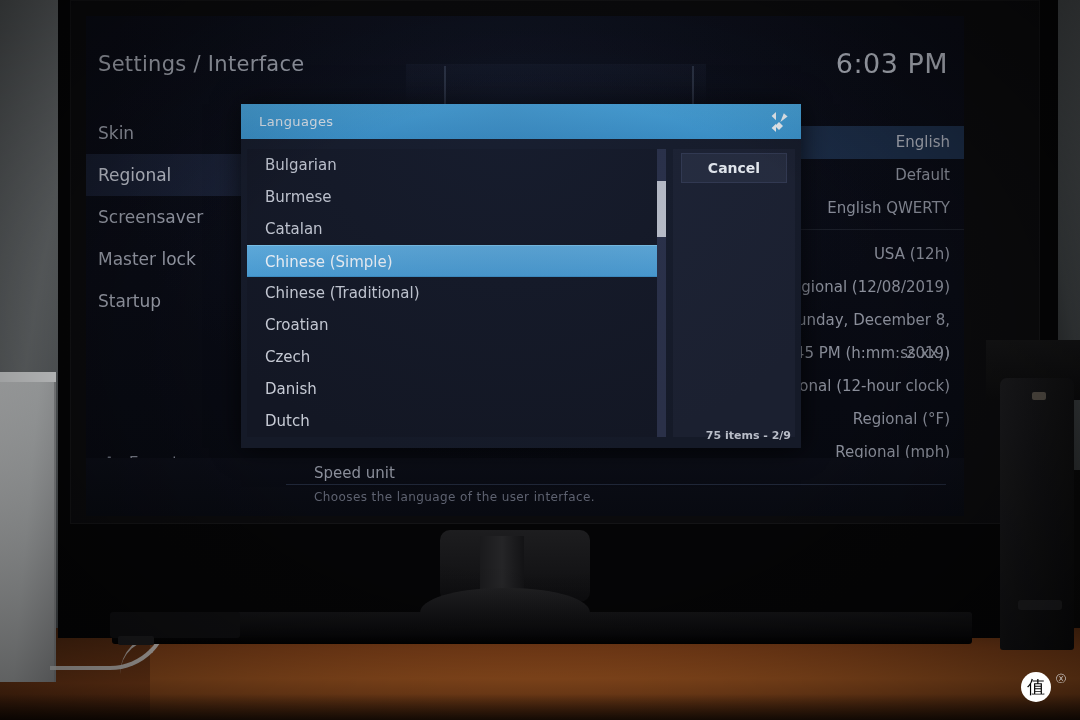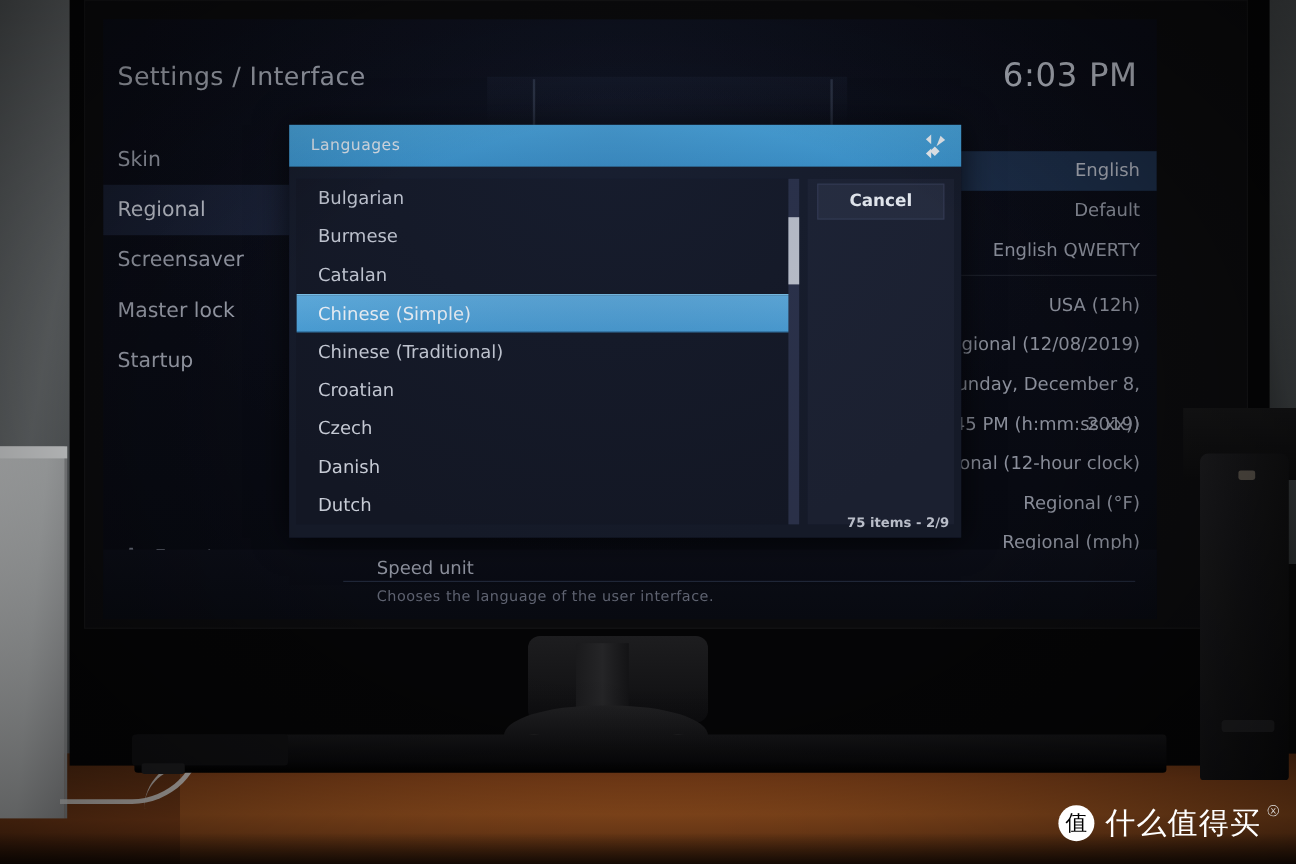--- a/index.html
+++ b/index.html
@@ -272,17 +272,16 @@
       </div>
     </div>
 
     <div class="screen-glow"></div>
   </div>
 
   <div class="vignette"></div>
 
   <div class="wm">
     <span class="wm-circ">值</span>
-    <span class="wm-txt">什么值得买</span>
     <span class="wm-sup">ⓧ</span>
   </div>
 
 </div>
 
 </body></html>

